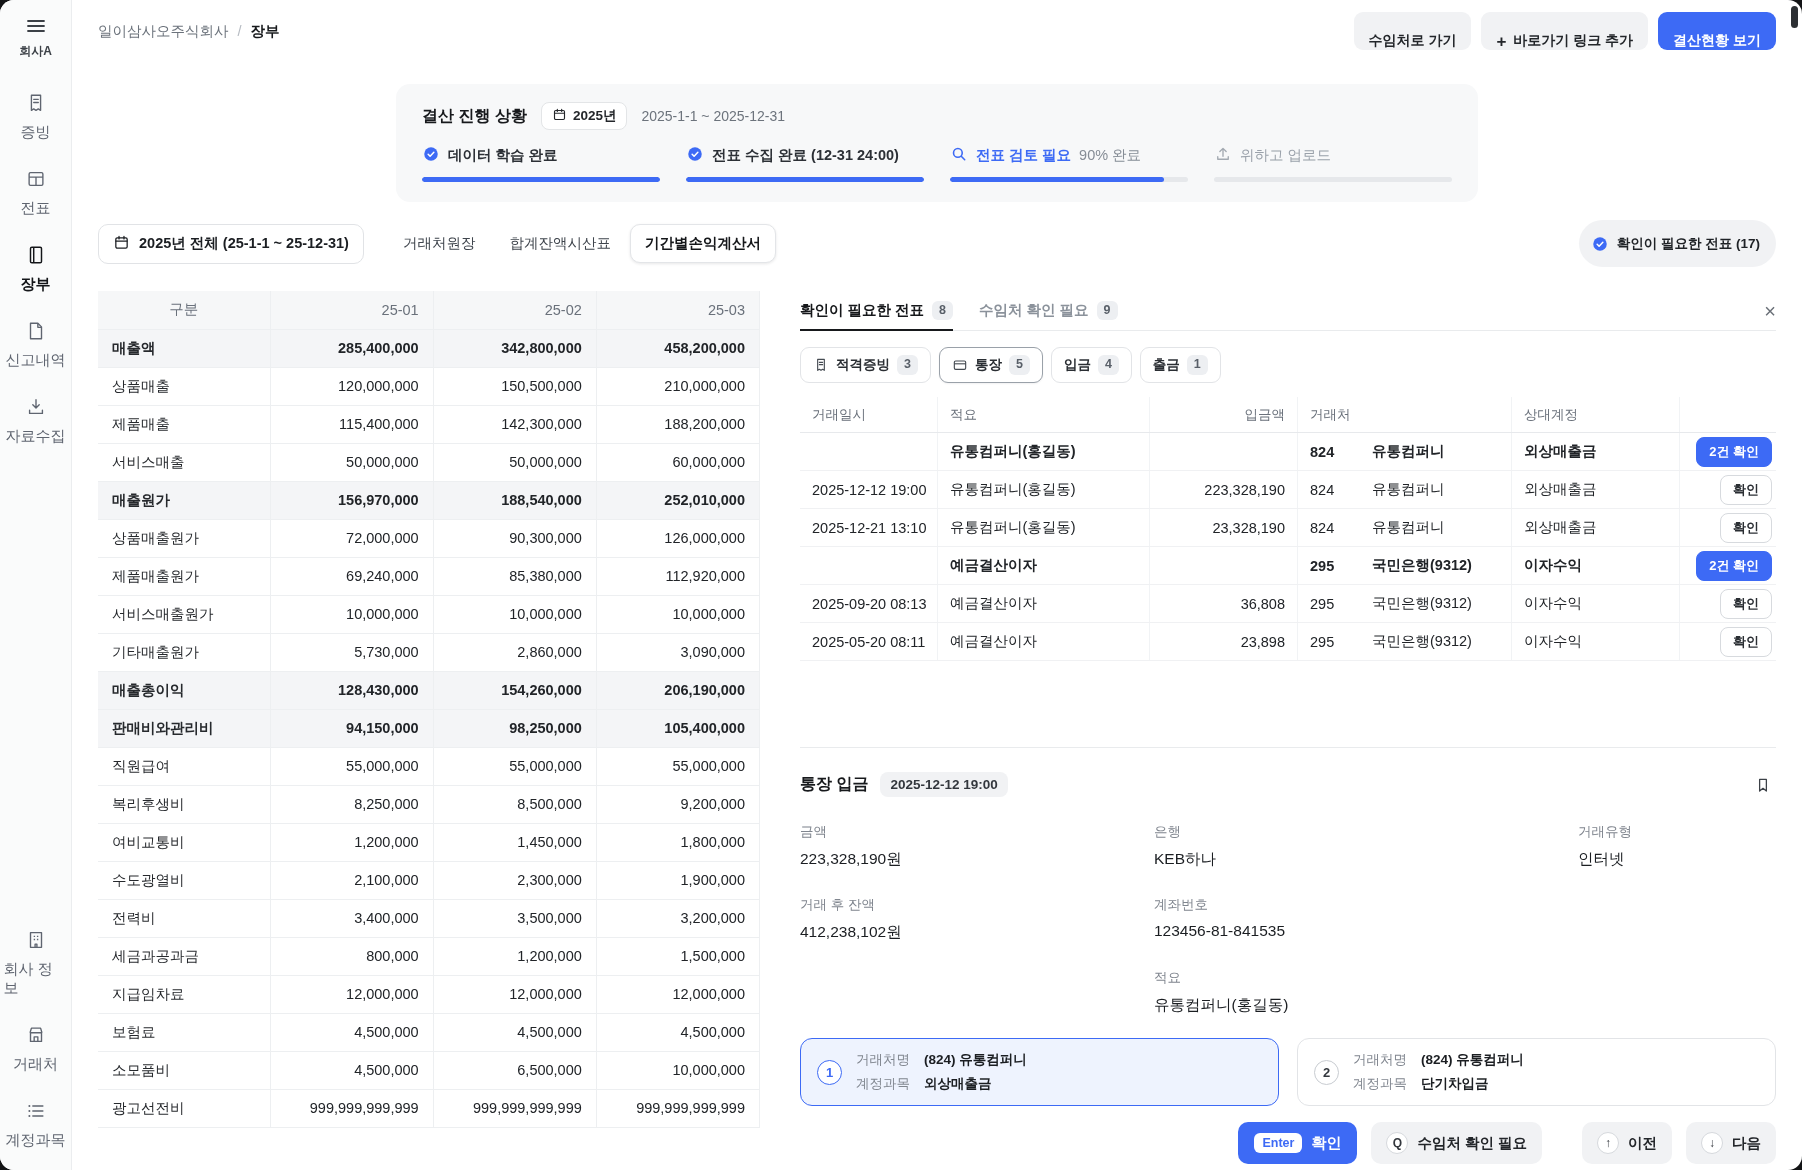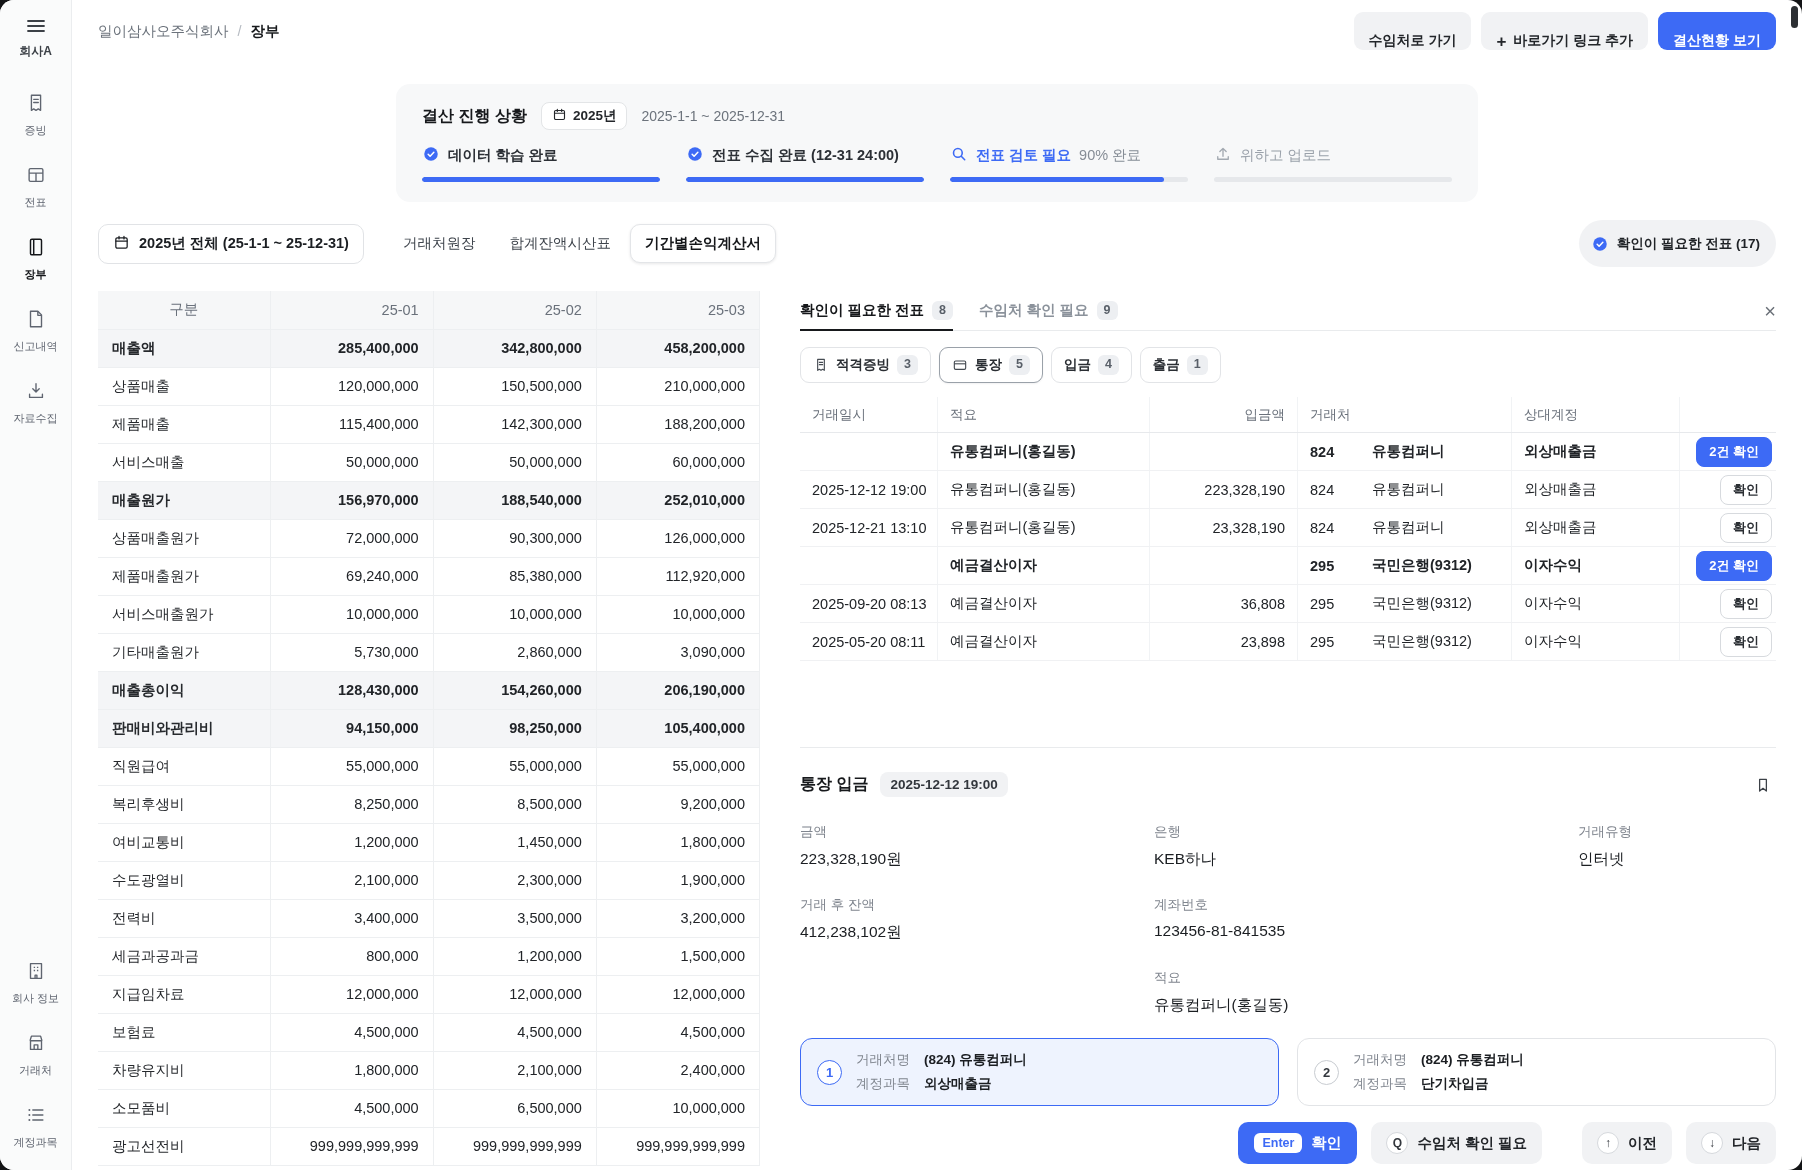--- a/index.html
+++ b/index.html
@@ -11,21 +11,21 @@
   
   .sidebar { width:72px; flex:none; background:#fafbfb; border-right:1px solid #ebedef;
     display:flex; flex-direction:column; align-items:center; padding:14px 0; }
   .menu-btn { color:#3c4147; cursor:pointer; display:flex; }
   .company-label { font-size:12px; color:#3c4147; margin-top:5px; font-weight:700; }
   .side-nav, .side-bottom { display:flex; flex-direction:column; gap:14px; align-items:center; }
   .side-nav { margin-top:26px; }
   .side-bottom { margin-top:auto; }
   .side-item { width:64px; display:flex; flex-direction:column; align-items:center; gap:5px;
     padding:6px 0; color:#5f6570; cursor:pointer; border-radius:10px; }
-  .side-item .lbl { font-size:11px; }
+  .side-item .lbl { font-size:15px; }
   .side-item.active { color:#141619; }
   .side-item.active .lbl { font-weight:700; }
 
   
   .main { flex:1; display:flex; flex-direction:column; min-width:0; position:relative; }
   .topbar { height:62px; flex:none; display:flex; align-items:center; padding:0 26px; }
   .breadcrumb { display:flex; align-items:center; gap:9px; font-size:14.5px; }
   .crumb-company { color:#6c737c; cursor:pointer; }
   .crumb-sep { color:#b6bbc2; }
   .crumb-page { color:#17191c; font-weight:700; }
@@ -500,26 +500,20 @@
                 <td>12,000,000</td>
               </tr>
 
               <tr>
                 <td class="t-label">보험료</td>
                 <td>4,500,000</td>
                 <td>4,500,000</td>
                 <td>4,500,000</td>
               </tr>
 
-              <tr>
-                <td class="t-label">차량유지비</td>
-                <td>1,800,000</td>
-                <td>2,100,000</td>
-                <td>2,400,000</td>
-              </tr>
 
               <tr>
                 <td class="t-label">소모품비</td>
                 <td>4,500,000</td>
                 <td>6,500,000</td>
                 <td>10,000,000</td>
               </tr>
 
               <tr>
                 <td class="t-label">광고선전비</td>

